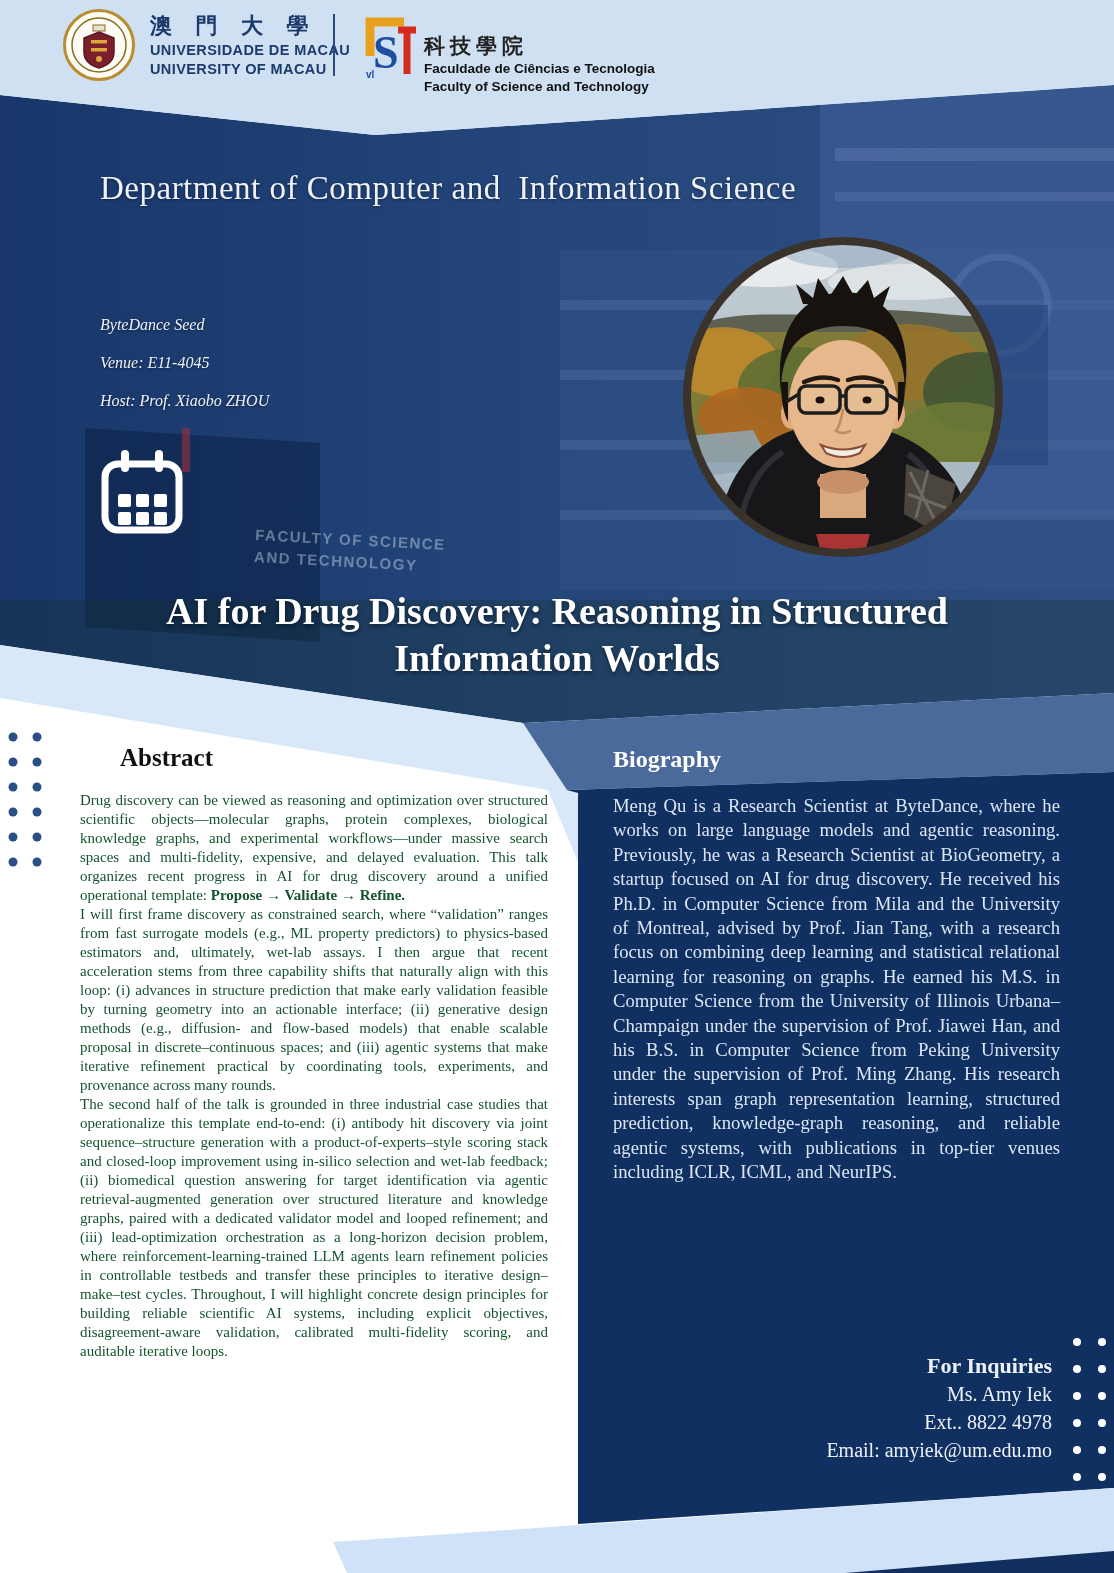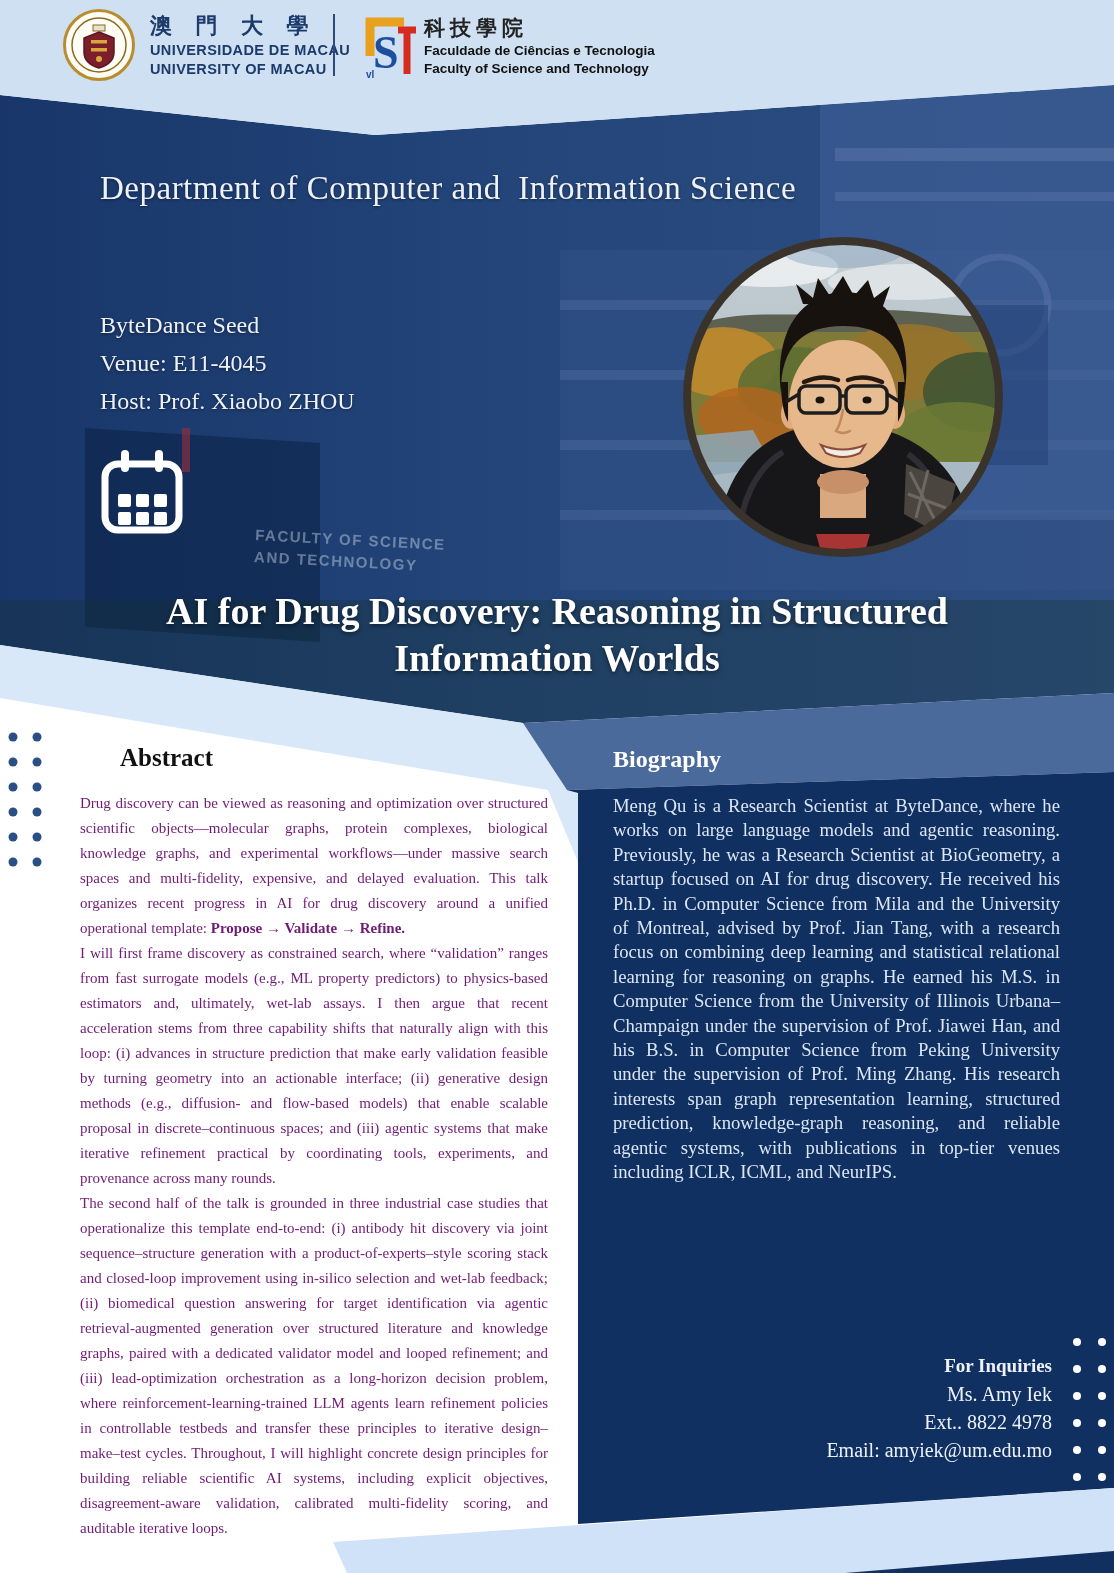--- a/index.html
+++ b/index.html
@@ -5,43 +5,43 @@
   html,body{margin:0;padding:0;background:#ffffff;}
   .poster{position:relative;width:1114px;height:1573px;overflow:hidden;background:#ffffff;
           font-family:"Liberation Serif",serif;}
   .abs{position:absolute;}
   svg{display:block;}
   
   .um-text{left:150px;top:11px;color:#1c3a6b;}
   .um-cn{font-size:22px;letter-spacing:9px;font-weight:600;}
   .um-pt,.um-en{font-family:"Liberation Sans",sans-serif;font-weight:700;font-size:14.5px;line-height:19px;letter-spacing:.4px;}
   .fst-text{left:424px;top:14px;color:#111;}
-  .fst-cn{font-size:21px;letter-spacing:5px;font-weight:600;color:#222;}
+  .fst-cn{font-size:21px;letter-spacing:5px;font-weight:600;color:#222;margin-top:18px;}
   .fst-pt,.fst-en{font-family:"Liberation Sans",sans-serif;font-weight:700;font-size:13.5px;line-height:18px;color:#111;}
   .divider{left:333px;top:14px;width:2px;height:62px;background:#2c4b7c;}
   
   .hero-text{color:#eef2f8;text-shadow:0 1px 3px rgba(0,0,0,.45);}
   .dept{left:100px;top:170px;font-size:33px;letter-spacing:.5px;white-space:pre;}
   .speaker{left:100px;top:252px;font-size:31px;font-weight:700;letter-spacing:.3px;}
-  .hero-sub{left:100px;top:306px;font-size:24px;line-height:38px;}
+  .hero-sub{left:100px;top:306px;font-size:16px;line-height:38px;font-style:italic;}
   .datetime{left:218px;top:458px;font-size:26px;line-height:42px;white-space:pre;}
   .talk-title{left:0;right:0;top:588px;text-align:center;font-size:38px;line-height:47px;font-weight:700;
               color:#ffffff;text-shadow:0 2px 4px rgba(0,0,0,.5);}
   
   .abstract-head{left:88px;top:744px;font-size:25px;font-weight:700;color:#111;margin-left:32px;}
-  .abstract-body{left:80px;top:791px;width:468px;font-size:15px;line-height:25px;color:#701a75;
+  .abstract-body{left:80px;top:791px;width:468px;font-size:15px;line-height:19px;color:#14532d;
                  text-align:justify;}
   .abstract-body p{margin:0;}
   
   .bio-head{left:613px;top:746px;font-size:24px;font-weight:700;color:#ffffff;}
   .bio-body{left:613px;top:794px;width:447px;font-size:18.7px;line-height:24.4px;color:#dce6f4;
             text-align:justify;}
   
   .inq{right:62px;top:1352px;width:420px;text-align:right;color:#eef2f8;font-size:20px;line-height:28px;}
-  .inq-head{font-weight:700;font-size:19px;}
+  .inq-head{font-weight:700;font-size:22px;}
 </style>
 </head>
 <body>
 
 <div class="poster">
 
   <svg class="abs" width="1114" height="1573" viewBox="0 0 1114 1573" style="left:0;top:0;">
     <defs>
       <linearGradient id="heroGrad" x1="0" y1="0" x2="1" y2="0">
         <stop offset="0" stop-color="#18366a"></stop>

